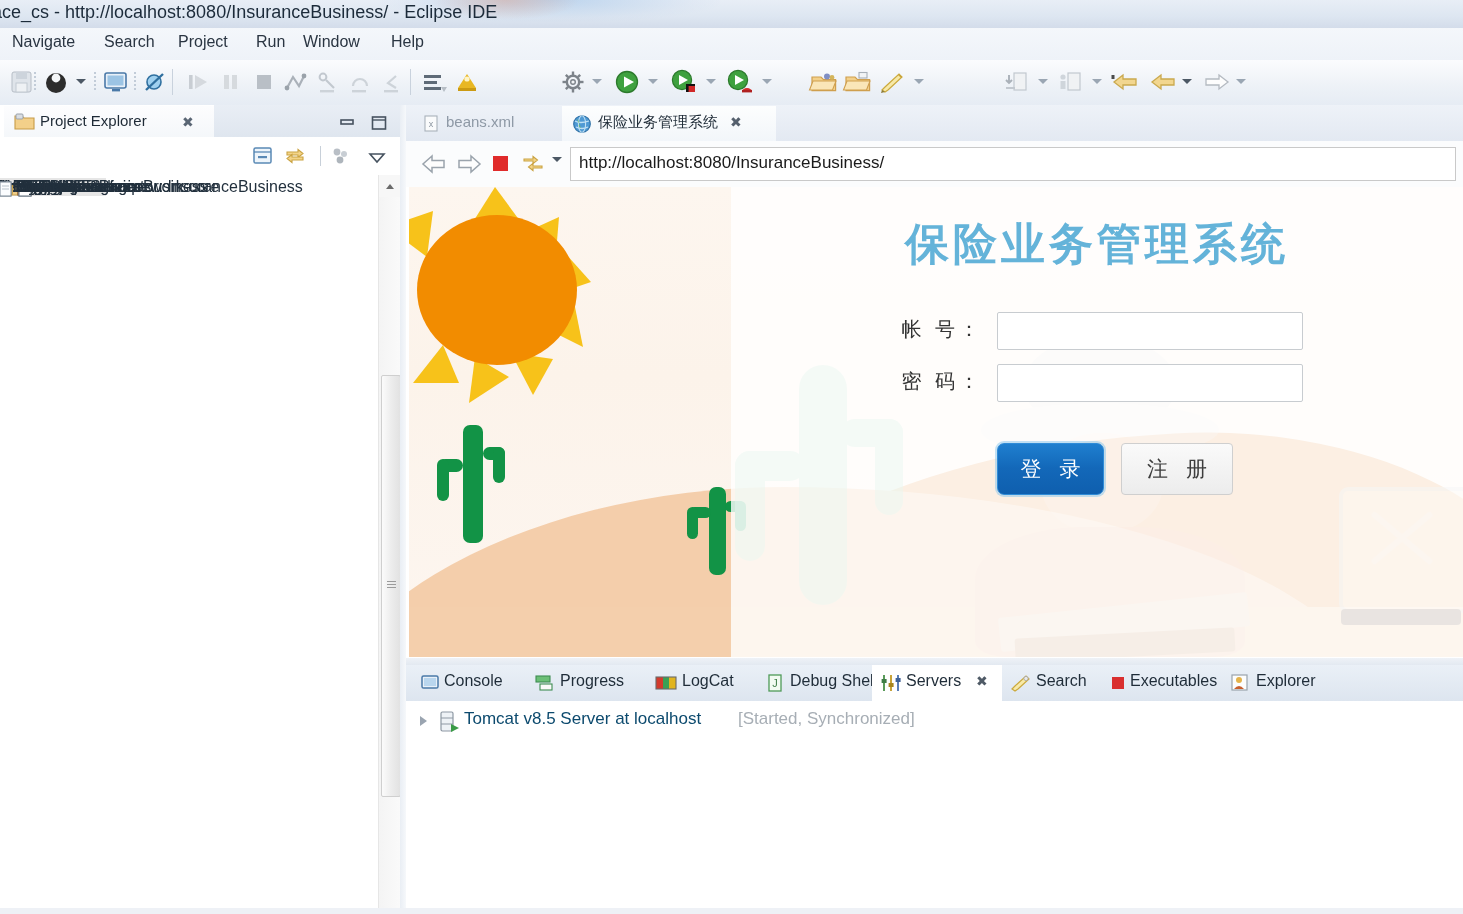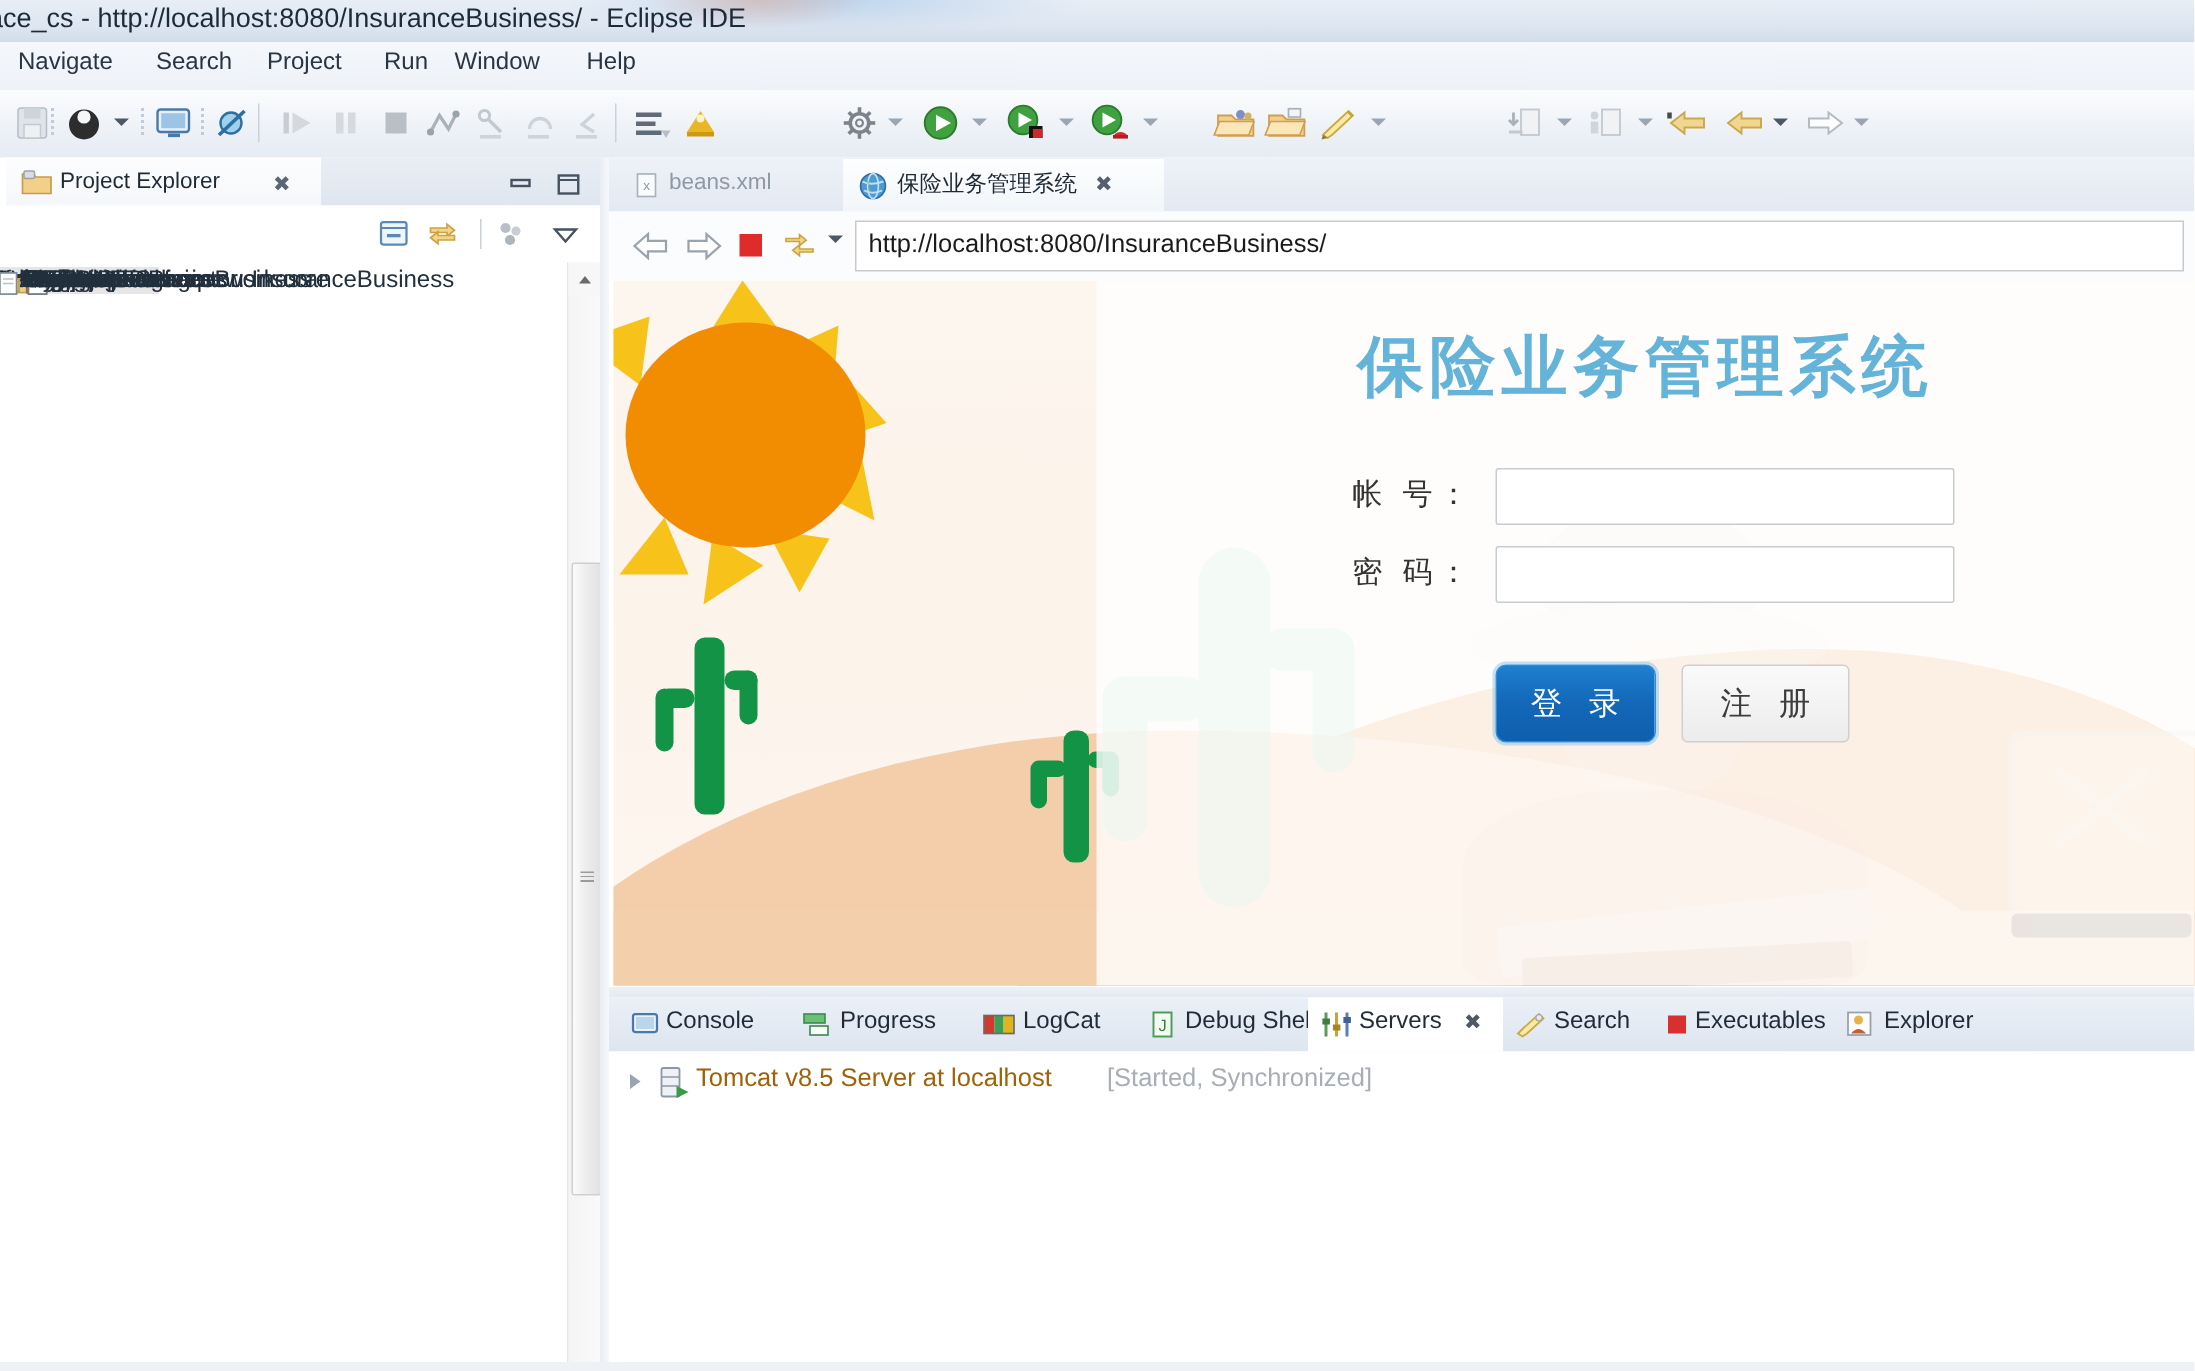--- a/index.html
+++ b/index.html
@@ -238,21 +238,21 @@
   .bp-tab{position:absolute;top:0;height:36px;white-space:nowrap;}
   .bp-tab.active{background:#fff;}
   .bp-tab-label{position:absolute;top:7px;font-size:16px;color:#1f2c38;white-space:nowrap;}
   .bp-close{position:absolute;top:8px;font-size:14px;color:#4f5a66;}
   .bp-body{position:absolute;left:0;top:36px;width:1057px;height:213px;background:#fff;}
   .server-row{position:absolute;left:14px;top:6px;height:28px;white-space:nowrap;}
   .sr-arrow{
     position:absolute;left:0;top:9px;width:0;height:0;
     border-top:5px solid transparent;border-bottom:5px solid transparent;border-left:7px solid #9aa4b0;
   }
-  .sr-name{position:absolute;left:44px;top:2px;font-size:17px;color:#a16207;}
+  .sr-name{position:absolute;left:44px;top:2px;font-size:17px;color:#0c4a6e;}
   .sr-status{position:absolute;top:2px;font-size:17px;color:#a7aeb5;}
 
   .hsplit{
     position:absolute;left:406px;top:658px;width:1057px;height:7px;
     background:linear-gradient(to bottom,#eef2f7,#e3e9f1);
   }
   .bottom-strip{
     position:absolute;left:0;top:908px;width:1463px;height:6px;background:#eef1f6;
   }
 </style>

